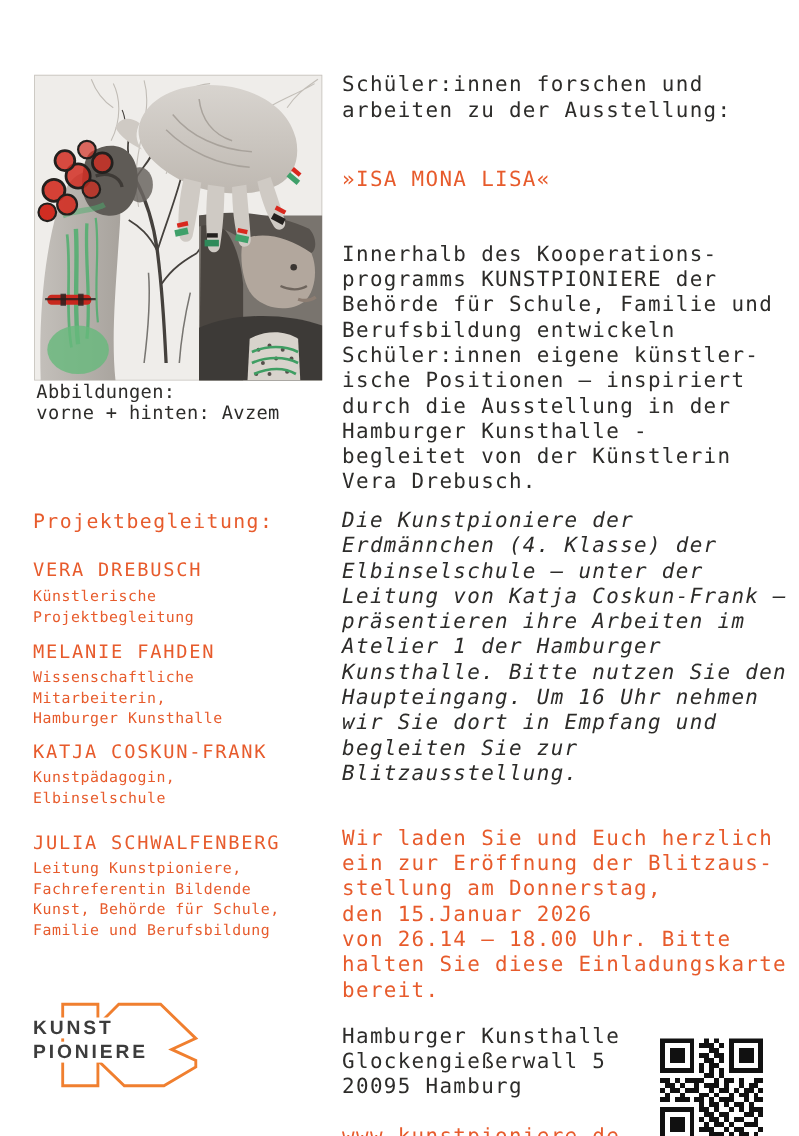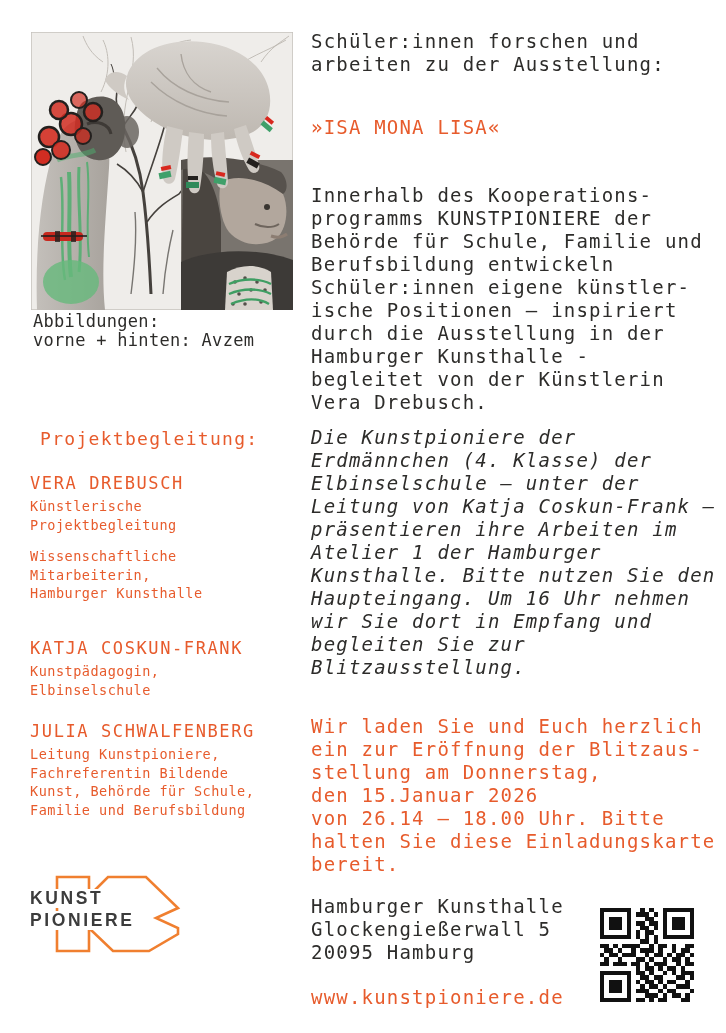--- a/index.html
+++ b/index.html
@@ -1,21 +1,21 @@
 <!DOCTYPE html>
 <html><head>
 <meta charset="utf-8">
 <style>
   html,body{margin:0;padding:0;}
   body{
     width:726px;height:1033px;position:relative;background:#ffffff;
     font-family:"DejaVu Sans Mono", monospace;color:var(--ink,#2d2c2a);
     overflow:hidden;
   }
-  .abs{position:absolute;}
+  .abs{position:absolute;margin-top:36px;}
   .pre{white-space:pre-line;}
   
   .body-text{font-size:19px;line-height:23px;letter-spacing:1.2px;}
   .orange{color:var(--orange,#e75b2c);}
   
   .caption{font-size:17px;line-height:18.5px;letter-spacing:0.3px;}
   .proj-heading{font-size:18px;letter-spacing:1.3px;color:var(--orange,#e75b2c);}
   .person .name{font-size:17px;letter-spacing:1.6px;color:var(--orange,#e75b2c);line-height:21px;margin-bottom:3px;}
   .person .role{font-size:13.5px;letter-spacing:0.5px;color:var(--orange,#e75b2c);line-height:18.5px;}
   .artwork-frame{left:31px;top:32px;width:262px;height:278px;}
@@ -150,28 +150,29 @@
         <rect x="230" y="92" width="12" height="5" fill="#3fa06a" transform="rotate(40 236 94)"></rect>
         <rect x="234" y="86" width="9" height="4" fill="#d8281e" transform="rotate(40 238 88)"></rect>
       </g>
     </g>
   </svg>
 </div>
 
 <div class="abs caption pre" style="left:33px;top:312px;">Abbildungen:
 vorne + hinten: Avzem</div>
 
-<div class="abs proj-heading" style="left:40px;top:428px;">Projektbegleitung:</div>
+<div class="abs proj-heading" style="left:30px;top:428px;">Projektbegleitung:</div>
 
 <div class="abs person" style="left:30px;top:473px;">
   <div class="name">VERA DREBUSCH</div>
   <div class="role pre">Künstlerische
 Projektbegleitung</div>
 </div>
 <div class="abs person" style="left:30px;top:547px;">
+  <div class="name">MELANIE FAHDEN</div>
   <div class="role pre">Wissenschaftliche
 Mitarbeiterin,
 Hamburger Kunsthalle</div>
 </div>
 <div class="abs person" style="left:30px;top:638px;">
   <div class="name">KATJA COSKUN-FRANK</div>
   <div class="role pre">Kunstpädagogin,
 Elbinselschule</div>
 </div>
 <div class="abs person" style="left:30px;top:721px;">

